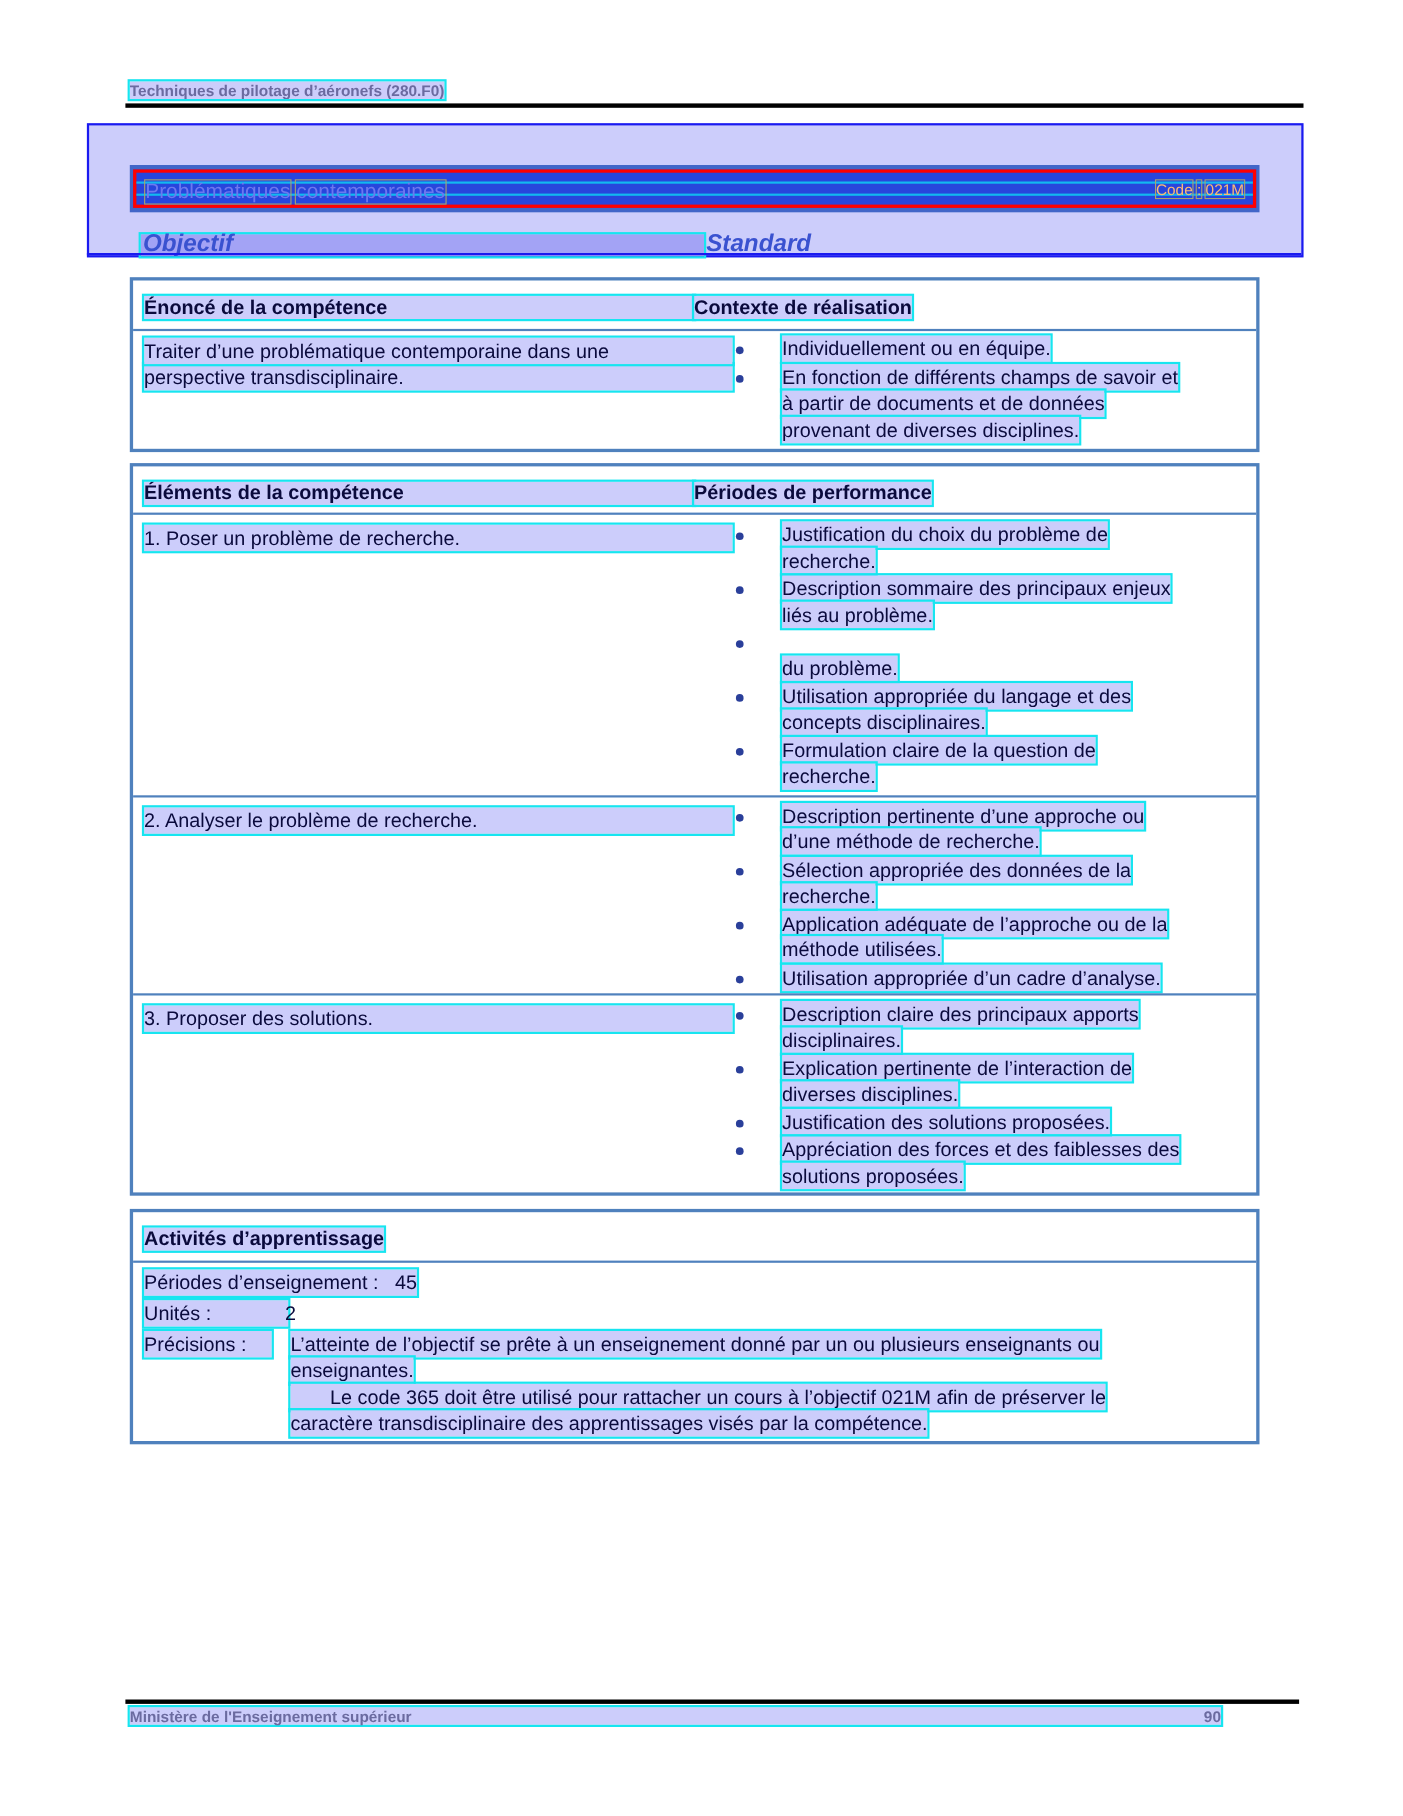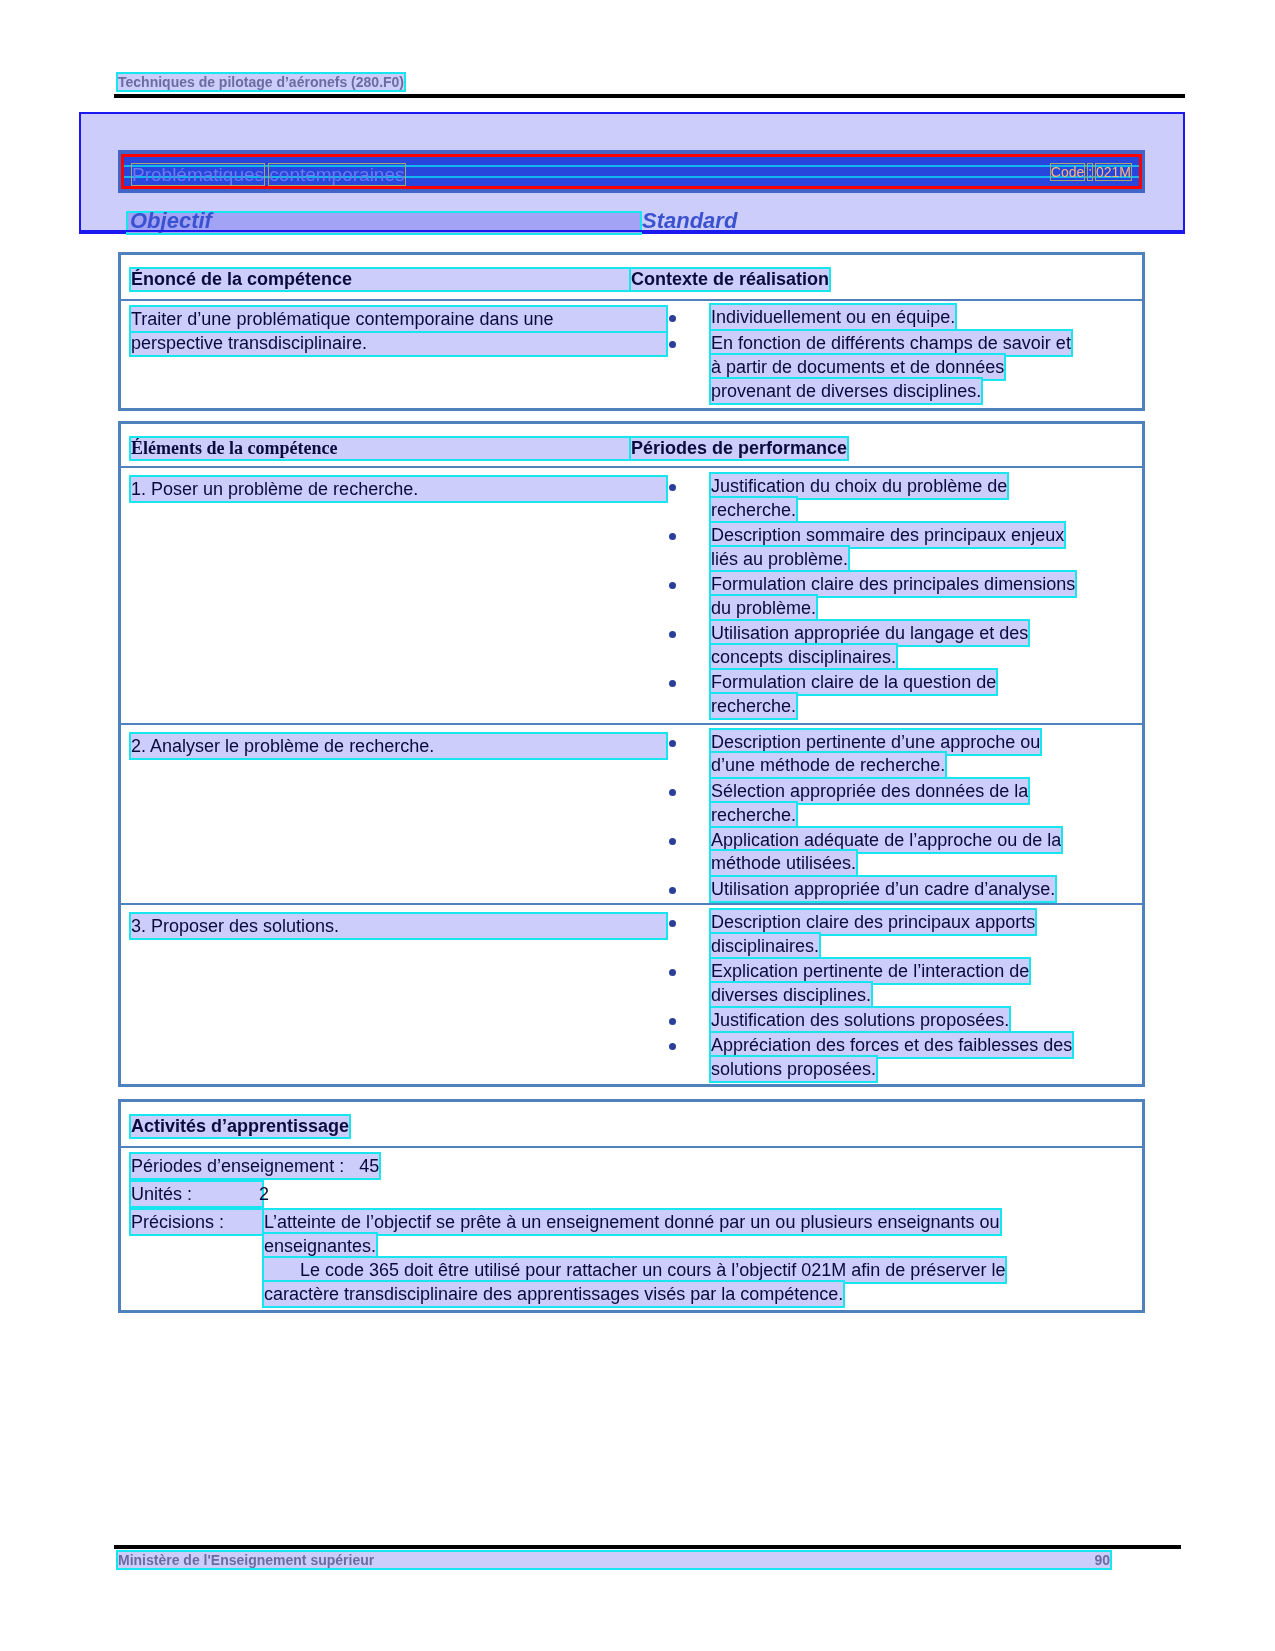--- a/index.html
+++ b/index.html
@@ -72,32 +72,31 @@
   <div class="bullet" style="left:548px; top:60px;"></div>
   <div class="bl hl" style="left:590px; top:50px;">Individuellement ou en équipe.</div>
   <div class="bullet" style="left:548px; top:86px;"></div>
   <div class="bl hl" style="left:590px; top:76px;">En fonction de différents champs de savoir et</div>
   <div class="bl hl" style="left:590px; top:100px;">à partir de documents et de données</div>
   <div class="bl hl" style="left:590px; top:124px;">provenant de diverses disciplines.</div>
 </div>
 
 <div class="tbl" style="top:421px; height:660px;">
   <div class="hdr" style="top:0; height:42px;"></div>
-  <div class="th hl" style="left:10px; top:14px; width:500px;font-family:Liberation Serif, serif;">Éléments de la compétence</div>
+  <div class="th hl" style="left:10px; top:14px; width:500px;">Éléments de la compétence</div>
   <div class="th hl" style="left:510px; top:14px;">Périodes de performance</div>
 
   <div class="td hl" style="left:10px; top:53px; width:535px;">1.  Poser un problème de recherche.</div>
   <div class="bullet" style="left:548px; top:60px;"></div>
   <div class="bl hl" style="left:590px; top:50px;">Justification du choix du problème de</div>
   <div class="bl hl" style="left:590px; top:74px;">recherche.</div>
   <div class="bullet" style="left:548px; top:109px;"></div>
   <div class="bl hl" style="left:590px; top:99px;">Description sommaire des principaux enjeux</div>
   <div class="bl hl" style="left:590px; top:123px;">liés au problème.</div>
   <div class="bullet" style="left:548px; top:158px;"></div>
-  <div class="bl hl" style="left:590px; top:148px;">Formulation claire des principales dimensions</div>
   <div class="bl hl" style="left:590px; top:172px;">du problème.</div>
   <div class="bullet" style="left:548px; top:207px;"></div>
   <div class="bl hl" style="left:590px; top:197px;">Utilisation appropriée du langage et des</div>
   <div class="bl hl" style="left:590px; top:221px;">concepts disciplinaires.</div>
   <div class="bullet" style="left:548px; top:256px;"></div>
   <div class="bl hl" style="left:590px; top:246px;">Formulation claire de la question de</div>
   <div class="bl hl" style="left:590px; top:270px;">recherche.</div>
 
   <div class="divider" style="top:299px;"></div>
 
@@ -134,21 +133,21 @@
   <div class="hdr" style="top:0; height:44px;"></div>
   <div class="th hl" style="left:10px; top:14px;">Activités d’apprentissage</div>
 
   <div class="td hl" style="left:10px; top:52px;">
     <span>Périodes d’enseignement :</span>&nbsp;&nbsp;&nbsp;<span>45</span>
   </div>
   <div class="td hl" style="left:10px; top:80px; width:131px;">
     <span>Unités :</span>
     <span style="position:absolute; left:128px;">2</span>
   </div>
-  <div class="td hl" style="left:10px; top:108px; width:135px;">Précisions :</div>
+  <div class="td hl" style="left:10px; top:108px; width:116px;">Précisions :</div>
   <div class="td hl" style="left:143px; top:108px;">L’atteinte de l’objectif se prête à un enseignement donné par un ou plusieurs enseignants ou</div>
   <div class="td hl" style="left:143px; top:132px;">enseignantes.</div>
   <div class="td hl" style="left:143px; top:156px;padding-left:36px;">Le code 365 doit être utilisé pour rattacher un cours à l’objectif 021M afin de préserver le</div>
   <div class="td hl" style="left:143px; top:180px;">caractère transdisciplinaire des apprentissages visés par la compétence.</div>
 </div>
 
 <div class="rule-bottom"></div>
 <div class="footer-bar hl">
   <span class="footer-left">Ministère de l'Enseignement supérieur</span>
   <span class="footer-right">90</span>

